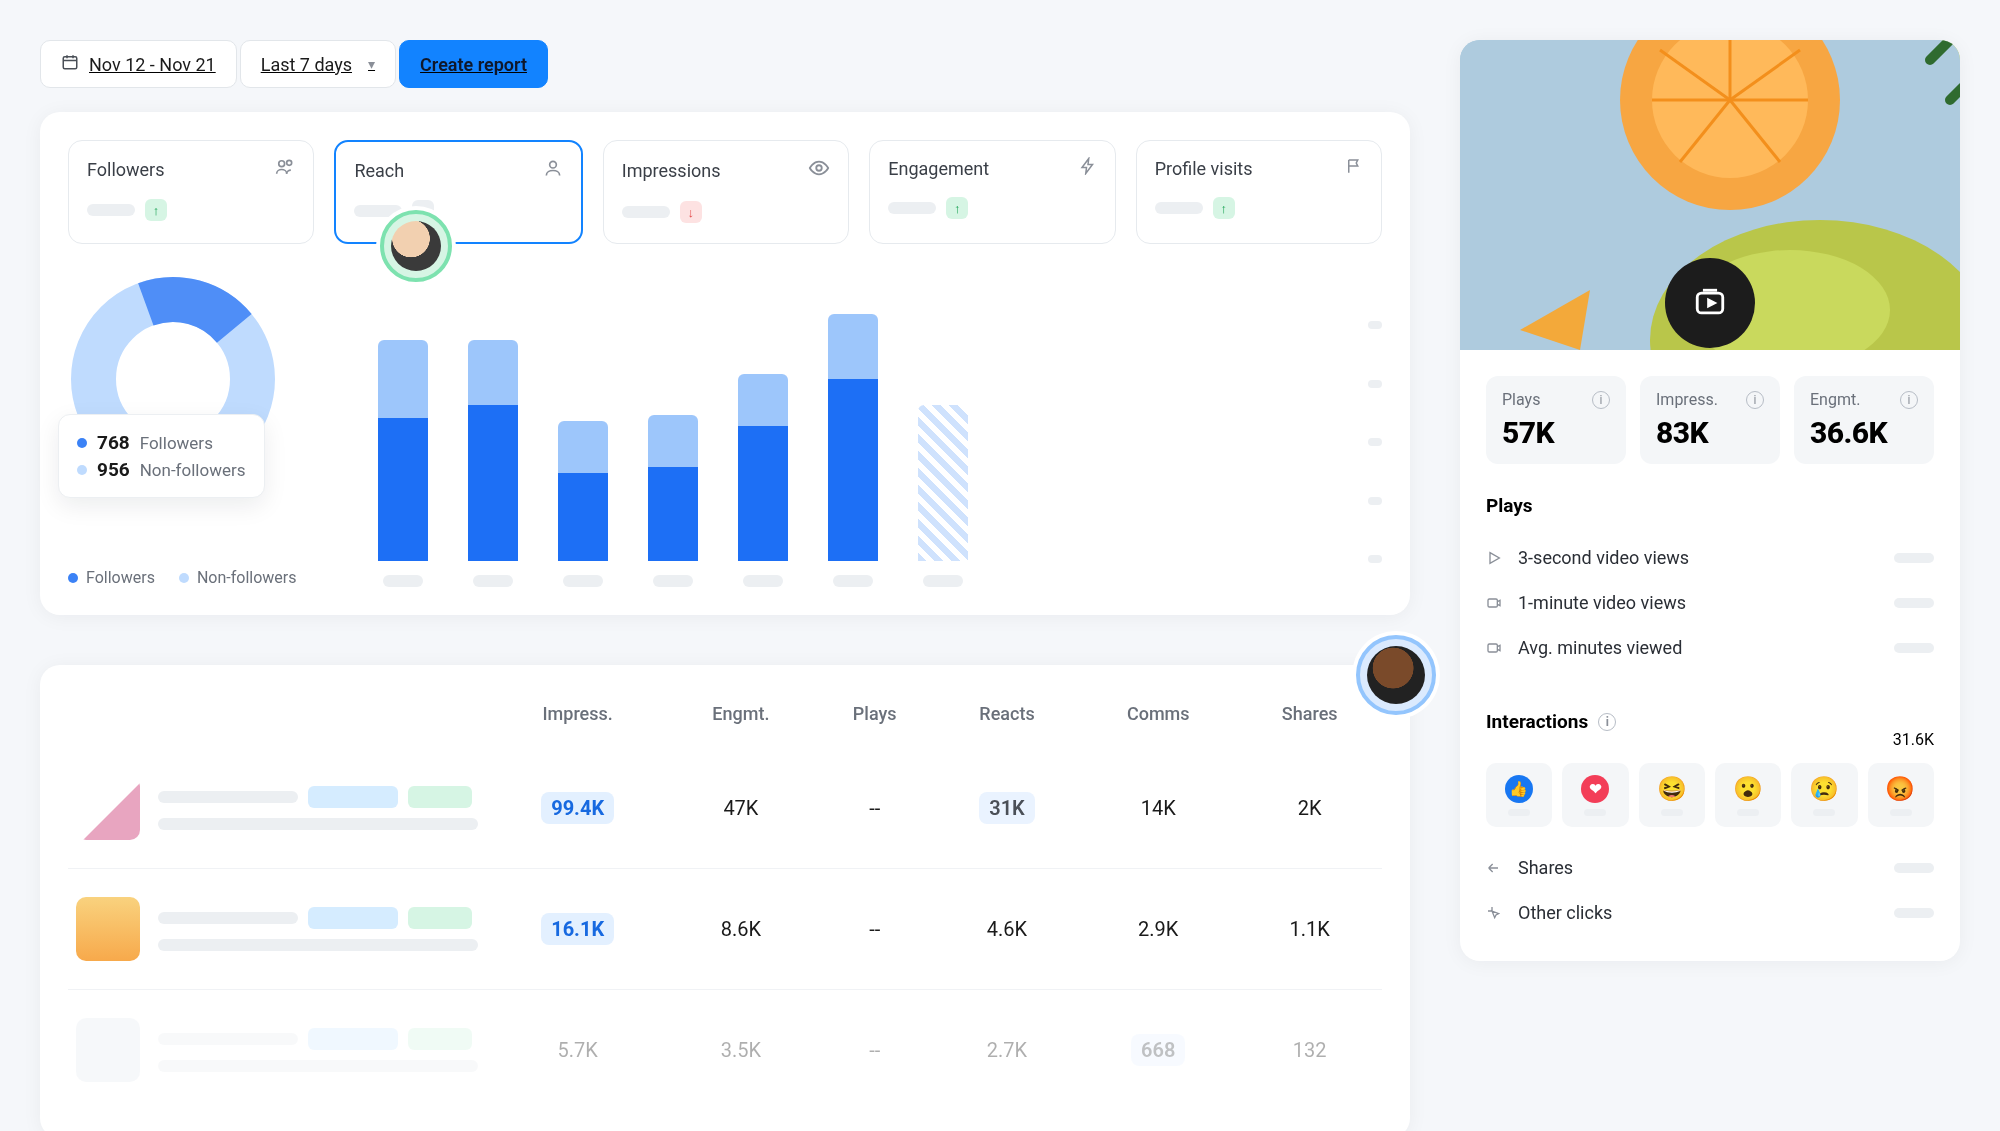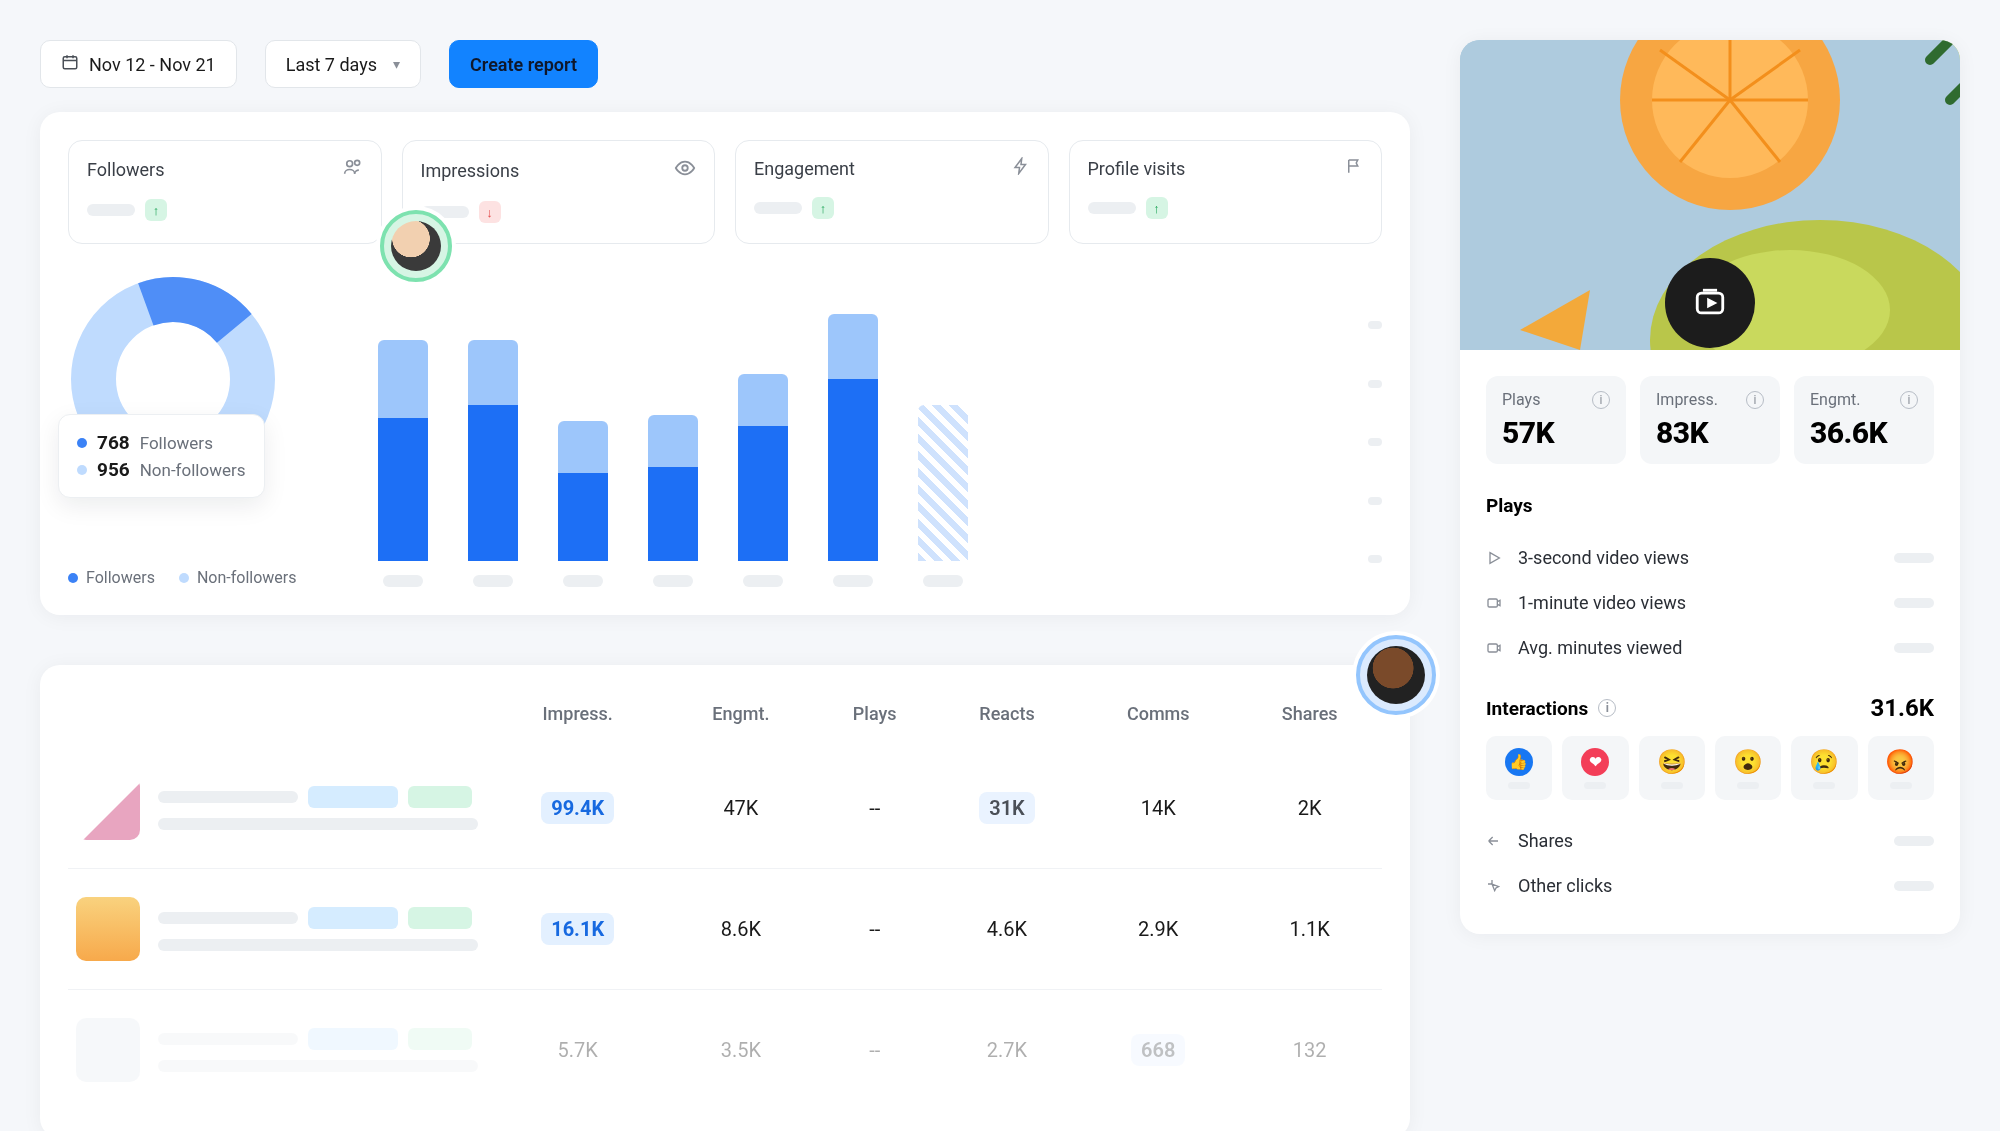--- a/index.html
+++ b/index.html
@@ -8,21 +8,21 @@
 .left-col { flex: 1; min-width: 0; }
 .right-col { width: 500px; }
 
 
 .brand-header { display: flex; align-items: center; justify-content: space-between; margin-bottom: 24px; }
 .brand { display: flex; align-items: center; gap: 14px; }
 .brand-logo { width: 64px; height: 64px; border-radius: 14px; background: #52e0a1; display:flex; align-items:center; justify-content:center; color:white; }
 .brand-logo svg { width: 32px; height: 32px; }
 .brand-name { font-size: 20px; font-weight: 700; color: #1a1a1a; }
 .brand-handle { font-size: 16px; color: #8a8f98; }
-.header-actions { display: flex; gap: 28px; }
+.header-actions { display: flex; gap: 3px; text-decoration: underline; }
 .btn { display: inline-flex; align-items: center; gap: 10px; padding: 12px 20px; border-radius: 10px; font-size: 18px; cursor: pointer; border: 1px solid #e2e6ea; background: #fff; color: #1a1a1a; }
 .btn-primary { background: #1283ff; color: #0f172a; border-color: #1283ff; font-weight: 600; }
 .chev { margin-left: 6px; font-size: 14px; color: #8a8f98; }
 
 
 .card { background: #fff; border-radius: 20px; box-shadow: 0 2px 20px rgba(16,24,40,.05); padding: 28px; position: relative; }
 .metric-tabs { display: flex; gap: 20px; margin-bottom: 30px; }
 .metric-tab { flex: 1; border: 1px solid #e6eaee; border-radius: 14px; padding: 16px 18px 20px 18px; cursor: pointer; position:relative; }
 .metric-tab.active { border: 2px solid #1283ff; }
 .metric-tab-top { display: flex; justify-content: space-between; align-items: center; margin-bottom: 18px; }
@@ -99,21 +99,21 @@
 .stat { flex:1; background:#f4f6f8; border-radius:12px; padding:14px 16px; }
 .stat-top { display:flex; justify-content:space-between; align-items:center; color:#6a707a; font-size:16px; margin-bottom:6px; }
 .stat-val { font-size:30px; font-weight:800; letter-spacing:-.02em; }
 .info-ic { width:18px; height:18px; border:1.5px solid #b7bdc6; border-radius:50%; display:inline-flex; align-items:center; justify-content:center; font-size:12px; color:#8a8f98;}
 .section-title { font-weight:700; font-size:19px; margin-bottom: 18px; }
 .list-row { display:flex; align-items:center; gap:12px; padding: 12px 0; font-size:18px; color:#2a2e35;}
 .list-row .skel { margin-left:auto; width:40px; height:10px; }
 .list-ic { width:20px; color:#8a8f98; display:inline-flex; }
 .inter-head { display:flex; justify-content:space-between; align-items:center; margin: 24px 0 14px 0;}
 .inter-head .left { display:flex; align-items:center; gap:10px; font-weight:700; font-size:19px;}
-.inter-head .right { font-weight:700; font-size:24px;}
+.inter-head .right { font-weight:400; font-size:16px;margin-top:36px;}
 .react-grid { display:flex; gap:10px; margin-bottom:18px; }
 .react { flex:1; background:#f4f6f8; border-radius:10px; height:64px; display:flex; flex-direction:column; align-items:center; justify-content:center; gap:6px;}
 .react .emoji { font-size:24px; }
 .react .skel { width:22px; height:7px;}
 .react-disc { width:28px; height:28px; border-radius:50%; display:flex; align-items:center; justify-content:center; color:#fff; font-size:15px; font-weight:700;}
 .rd-like { background:#1877f2;}
 .rd-love { background:#f33e58;}
 </style>
 </head>
 <body>
@@ -148,20 +148,33 @@
         <span class="metric-tab-icon"><svg width="20" height="20" viewBox="0 0 24 24" fill="none" stroke="currentColor" stroke-width="2">
                   <circle cx="8" cy="8" r="3.5"></circle>
                   <path d="M2 20c0-3 3-5 6-5s6 2 6 5"></path>
                   <circle cx="17" cy="7" r="3"></circle>
                   <path d="M14 20c0-2.6 2.5-4.2 5-4.2"></path>
                 </svg></span>
       </div>
       <div class="metric-tab-bottom">
         <span class="skel skel-md"></span>
         <span class="badge badge-up">↑</span>
+      </div>
+    </div>
+          <div class="metric-tab active">
+      <div class="metric-tab-top">
+        <span class="metric-tab-title">Reach</span>
+        <span class="metric-tab-icon"><svg width="20" height="20" viewBox="0 0 24 24" fill="none" stroke="currentColor" stroke-width="2">
+                  <circle cx="12" cy="8" r="4"></circle>
+                  <path d="M4 21c0-4 4-6 8-6s8 2 8 6"></path>
+                </svg></span>
+      </div>
+      <div class="metric-tab-bottom">
+        <span class="skel skel-md"></span>
+        <span class="badge badge-flat">→</span>
       </div>
     </div>
           <div class="metric-tab ">
       <div class="metric-tab-top">
         <span class="metric-tab-title">Impressions</span>
         <span class="metric-tab-icon"><svg width="22" height="22" viewBox="0 0 24 24" fill="none" stroke="currentColor" stroke-width="2">
                   <path d="M2 12s3.5-7 10-7 10 7 10 7-3.5 7-10 7S2 12 2 12z"></path>
                   <circle cx="12" cy="12" r="3"></circle>
                 </svg></span>
       </div>

